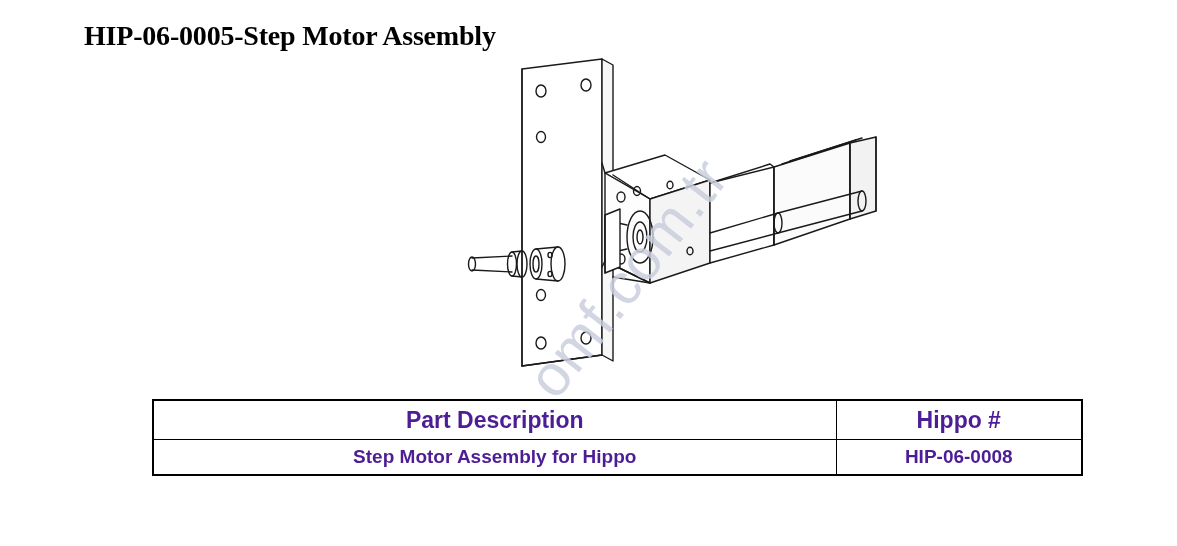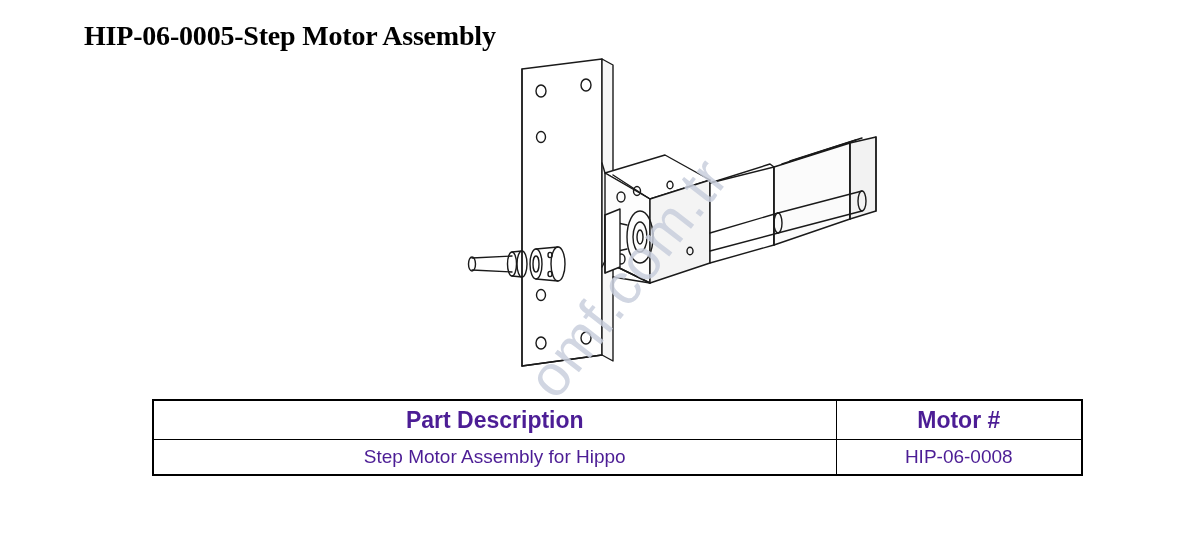--- a/index.html
+++ b/index.html
@@ -84,21 +84,21 @@
   }
   table.parts th {
     font-family: "Liberation Sans", sans-serif;
     font-weight: bold;
     font-size: 23px;
     height: 36px;
     padding: 1px 4px;
   }
   table.parts td {
     font-family: "Liberation Sans", sans-serif;
-    font-weight: normal;
+    font-weight: bold;
     font-size: 19px;
     height: 32px;
     padding: 1px 4px;
     margin-top: 32px;
   }
   .col-desc { width: 683px; }
   .col-num  { width: 246px; }
 
   
   table.parts {
@@ -209,21 +209,21 @@
 
   <div class="table-wrap">
     <table class="parts">
       <colgroup>
         <col class="col-desc">
         <col class="col-num">
       </colgroup>
       <thead>
         <tr>
           <th>Part Description</th>
-          <th>Motor #</th>
+          <th>Hippo #</th>
         </tr>
       </thead>
       <tbody>
         <tr>
           <td>Step Motor Assembly for Hippo</td>
           <td>HIP-06-0008</td>
         </tr>
       </tbody>
     </table>
   </div>

